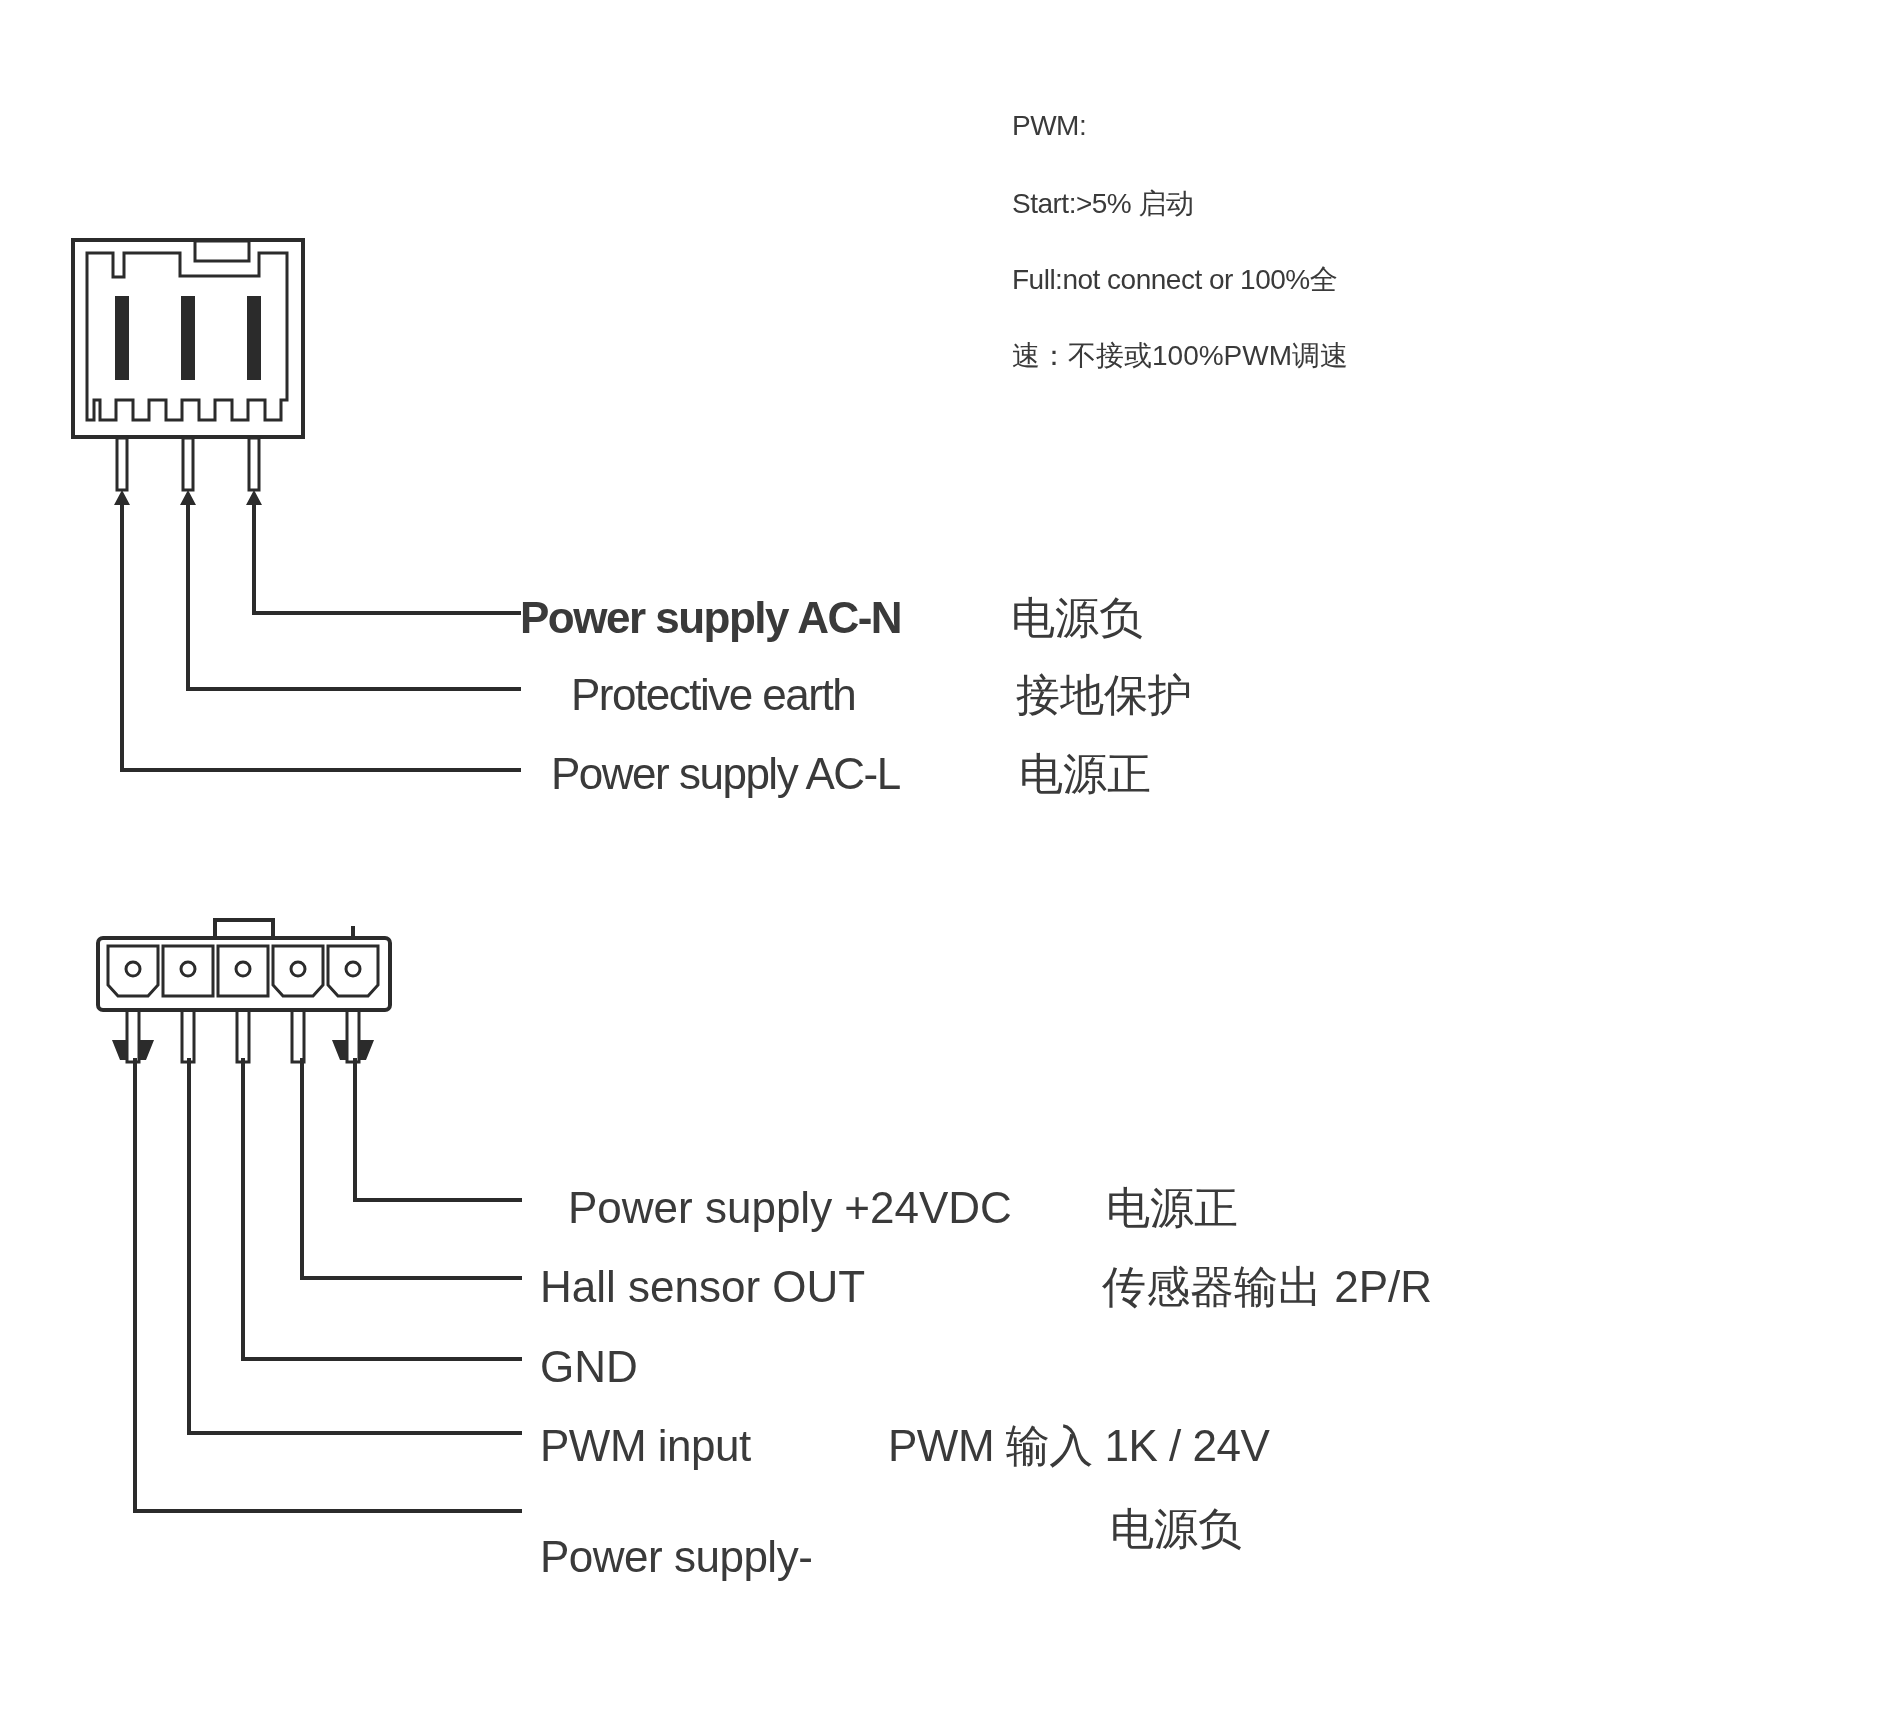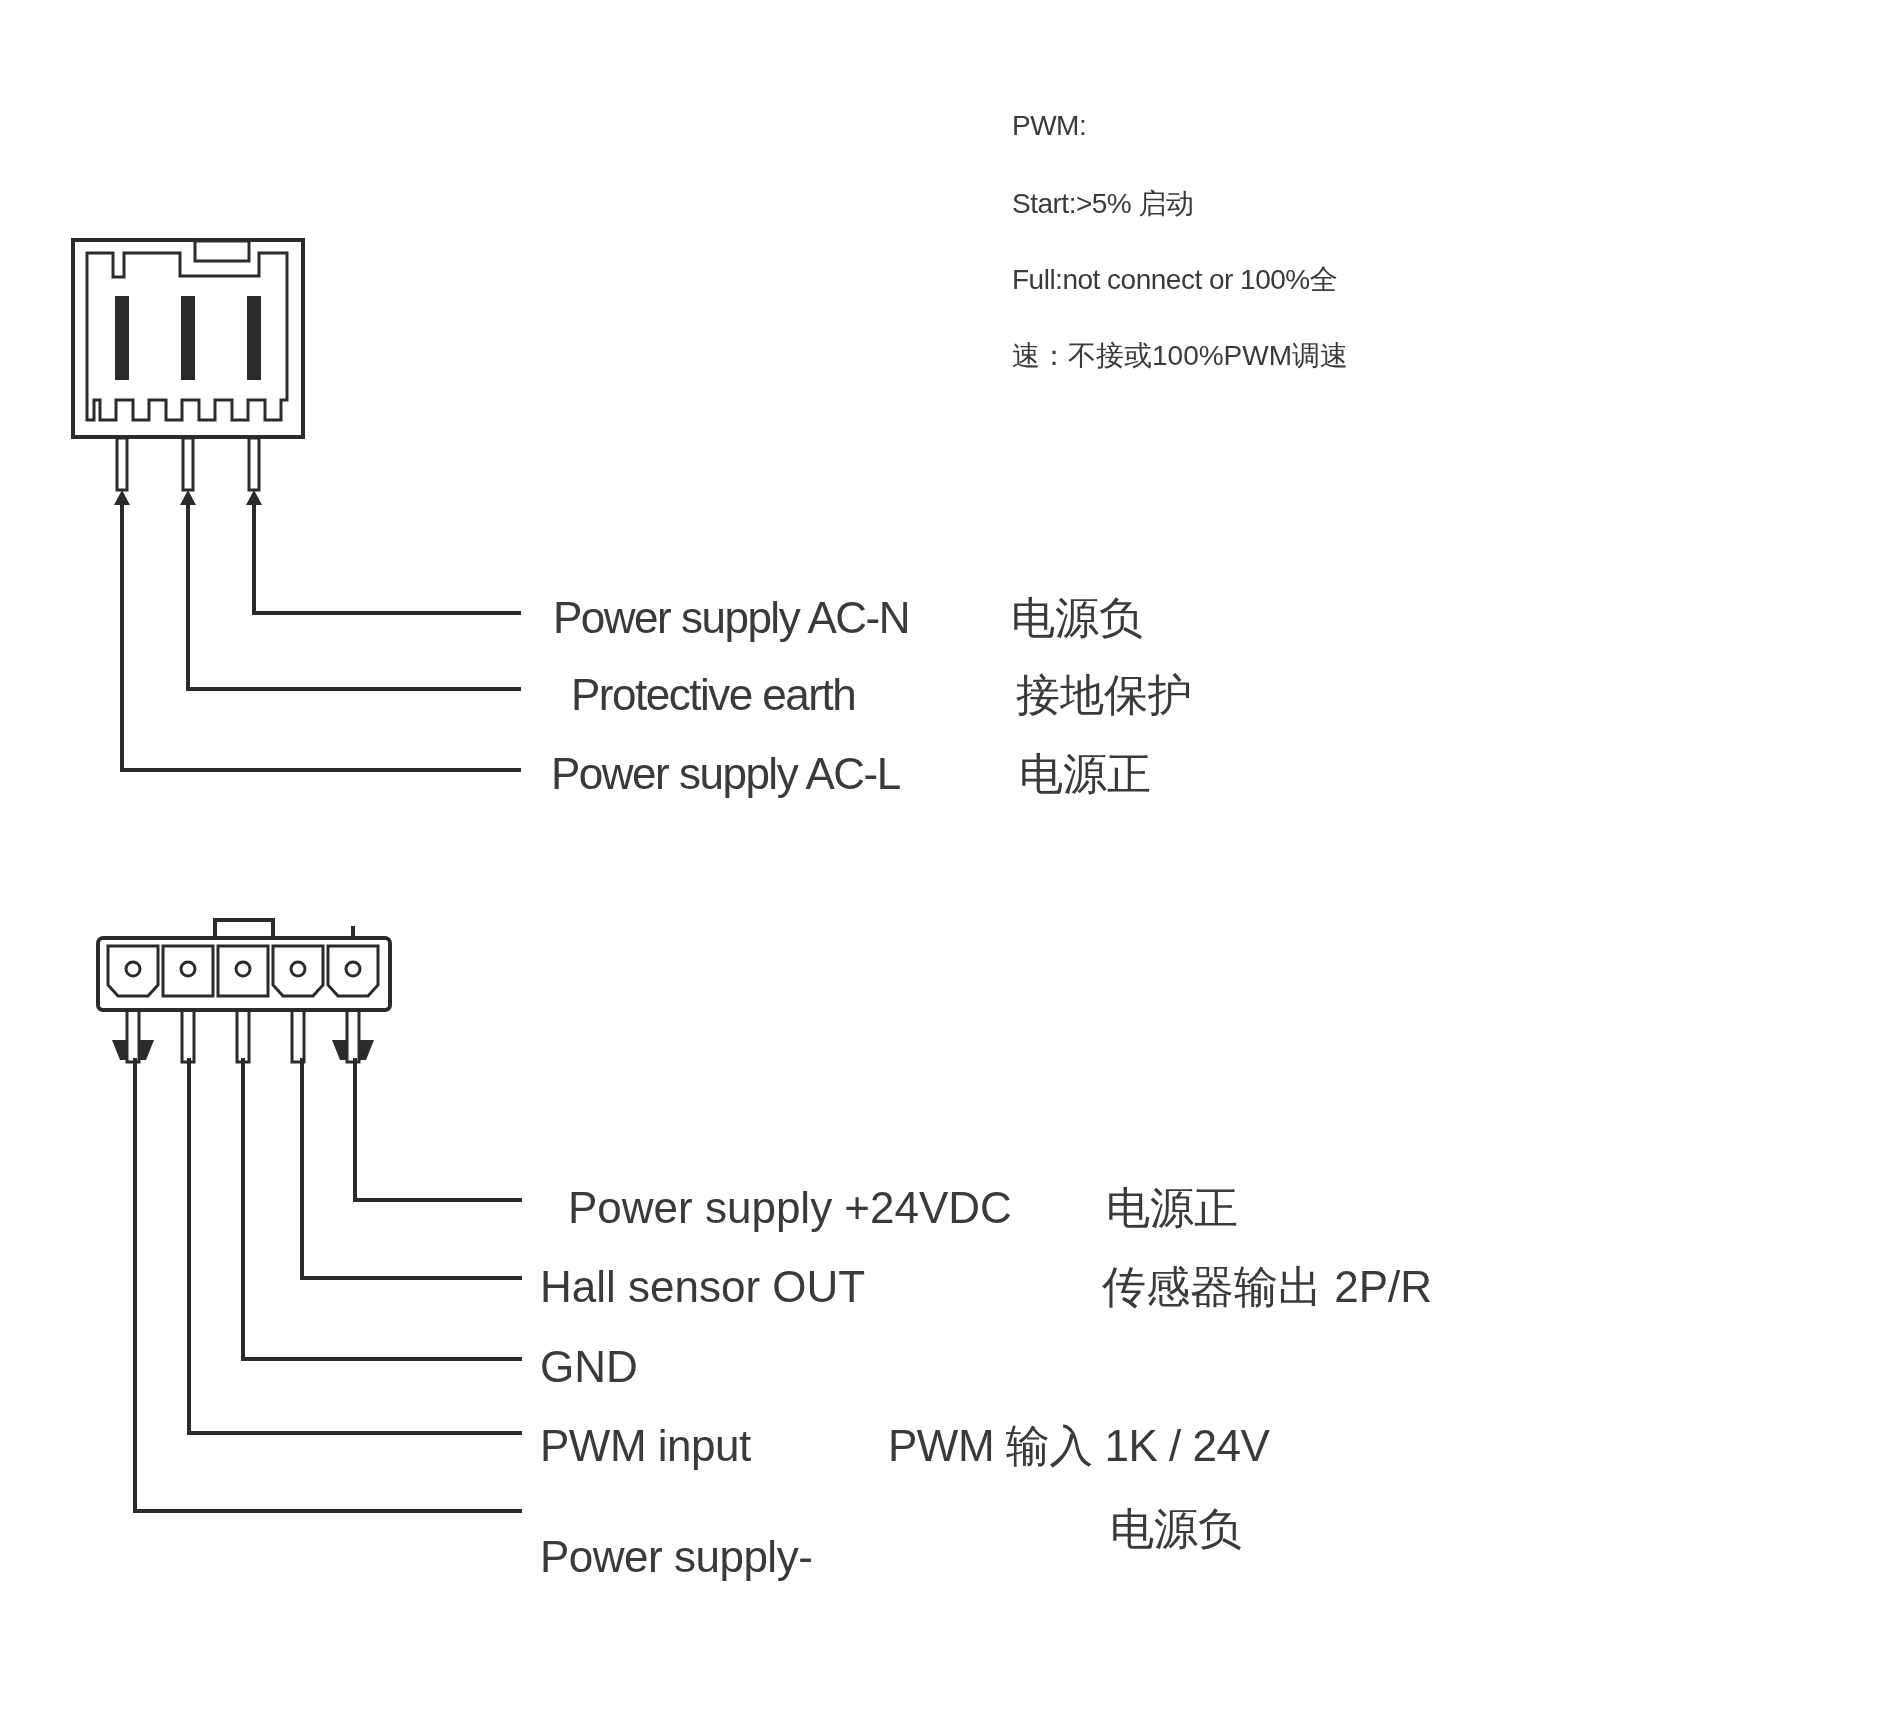--- a/index.html
+++ b/index.html
@@ -89,21 +89,21 @@
 </svg>
 
 <div>
   <div class="note" style="left:1012px; top:112px;">PWM:</div>
   <div class="note" style="left:1012px; top:190px;text-align:center;">Start:&gt;5% 启动</div>
   <div class="note" style="left:1012px; top:266px;">Full:not connect or 100%全</div>
   <div class="note cn" style="left:1012px; top:342px;">速：不接或100%PWM调速</div>
 </div>
 
 <div>
-  <div class="lbl" style="left:553px; top:596px;">Power supply AC-N</div>
+  <div class="lbl" style="left:520px; top:596px;font-weight:bold;">Power supply AC-N</div>
   <div class="lbl cn" style="left:1011px; top:596px;">电源负</div>
 
   <div class="lbl" style="left:551px; top:673px;margin-left:20px;">Protective earth</div>
   <div class="lbl cn" style="left:1016px; top:673px;">接地保护</div>
 
   <div class="lbl" style="left:551px; top:752px;">Power supply AC-L</div>
   <div class="lbl cn" style="left:1019px; top:752px;">电源正</div>
 </div>
 
 <div>

